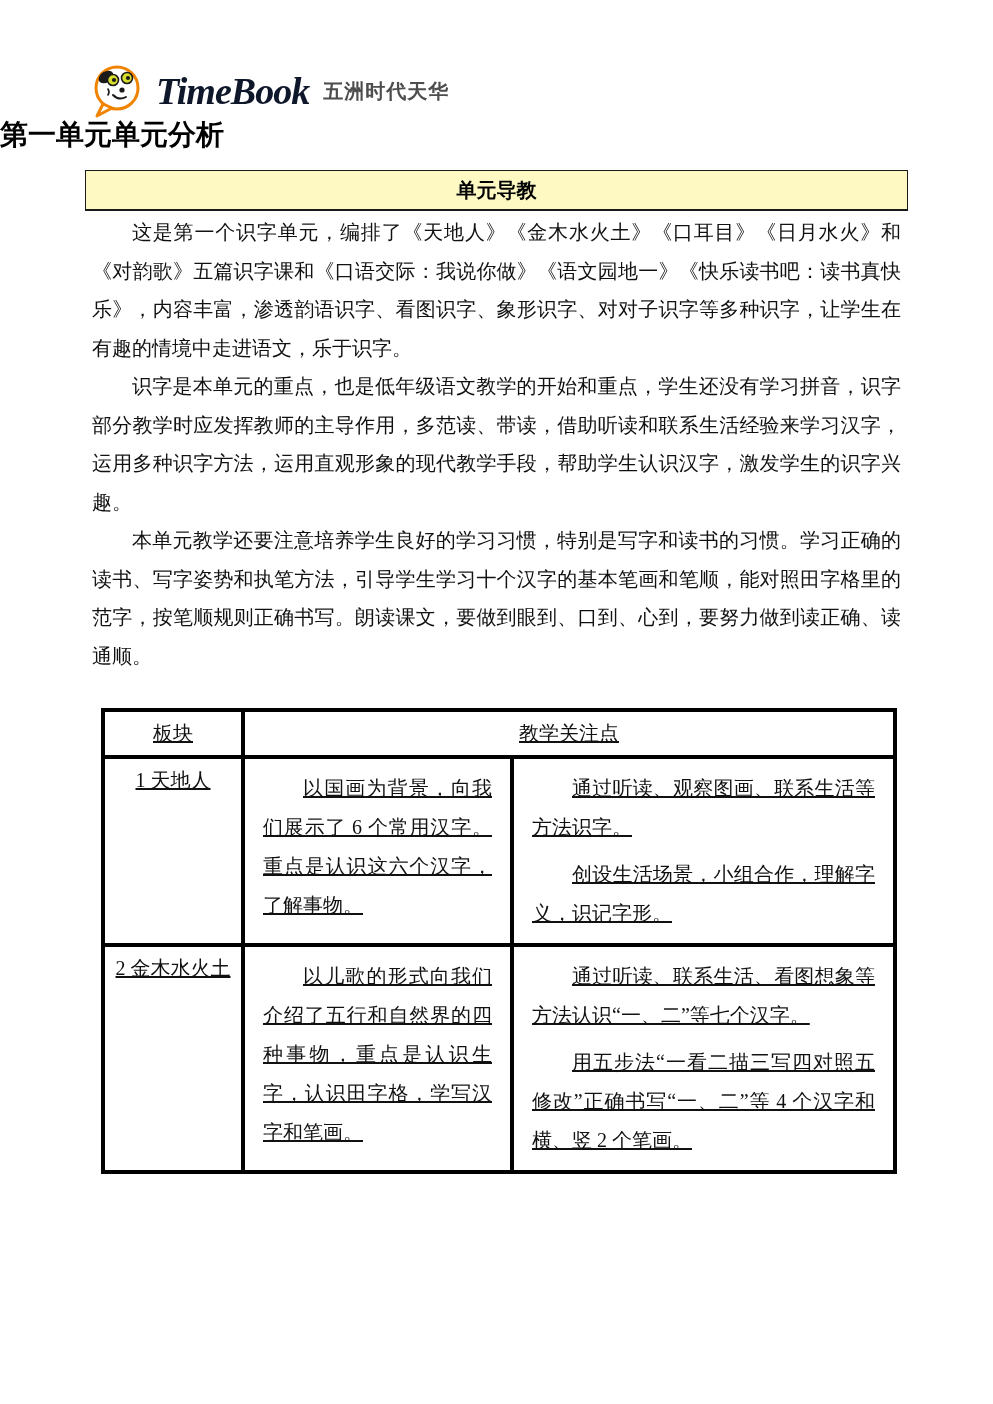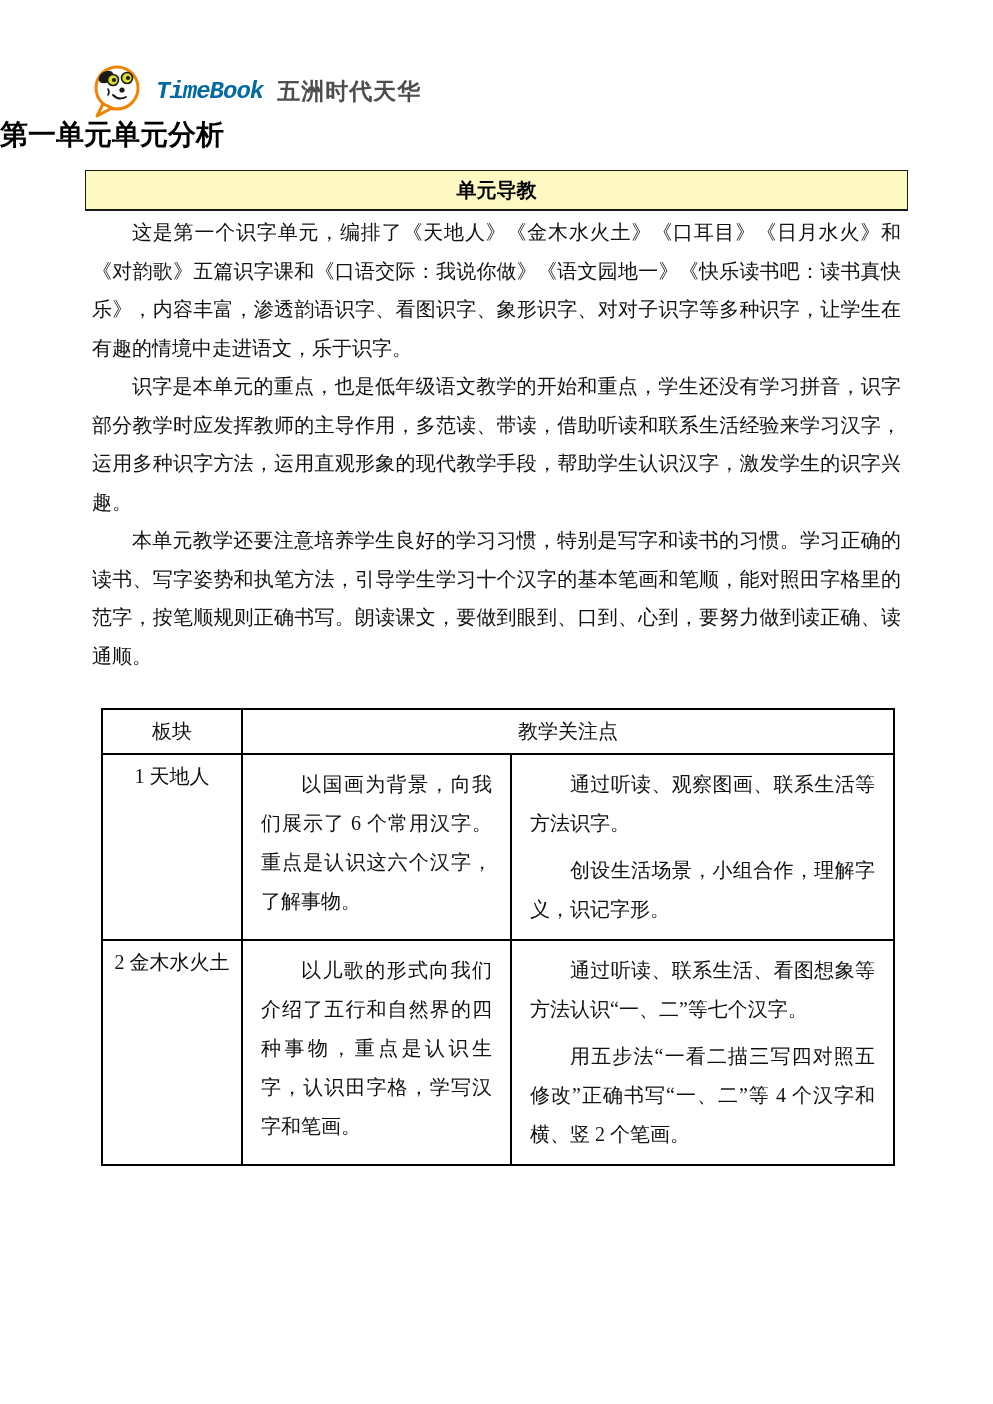--- a/index.html
+++ b/index.html
@@ -5,26 +5,26 @@
   html,body{margin:0;padding:0;background:#ffffff;}
   body{
     width:993px;height:1404px;position:relative;
     font-family:"Liberation Serif","DejaVu Serif",serif;
     color:#1a1a1a;
   }
   
   .logo{position:absolute;left:88px;top:62px;display:flex;align-items:center;gap:10px;}
   .logo svg{display:block;}
   .brand{
-    font-family:Liberation Mono, monospace;
-    font-weight:bold;font-style:italic;font-size:24px;color:#0369a1;letter-spacing:-1px;
+    font-family:Liberation Serif, serif;
+    font-weight:bold;font-style:italic;font-size:38px;color:#0f172a;letter-spacing:-1px;
   }
   .company{
     font-family:"Liberation Sans","DejaVu Sans",sans-serif;
-    font-weight:bold;font-size:23px;color:#4d4d4d;margin-left:4px;letter-spacing:1px;
+    font-weight:bold;font-size:20px;color:#4d4d4d;margin-left:4px;letter-spacing:1px;
   }
   
   .doc-title{
     position:absolute;top:116px;left:0;width:100%;margin:0;
     text-align:left;font-size:28px;font-weight:bold;color:#000;
     font-family:"Liberation Serif","DejaVu Serif",serif;
   }
   
   .band{
     position:absolute;left:85px;top:170px;width:821px;height:38px;
@@ -40,22 +40,22 @@
     position:absolute;left:92px;top:213px;width:809px;
     font-size:20px;line-height:38.5px;text-align:justify;color:#111;
   }
   .body-text p{margin:0;text-indent:2em;}
   
   table.focus{
     position:absolute;left:101px;top:708px;border-collapse:collapse;
     table-layout:fixed;width:792px;font-size:20px;color:#111;
   }
   table.focus th,table.focus td{
-    border:2px solid #000000;font-weight:normal;vertical-align:top;
-    padding:2px 10px;line-height:39px;
+    border:4px solid #000000;font-weight:normal;vertical-align:top;
+    padding:2px 10px;line-height:39px;text-decoration:underline;
   }
   table.focus th{text-align:center;height:38px;vertical-align:middle;}
   td.mod{vertical-align:middle;text-align:center;}
   td.desc p,td.foc p{margin:8px;text-indent:2em;text-align:justify;}
   col.c1{width:140px;}col.c2{width:269px;}col.c3{width:383px;}
   tr.r1{height:158px;}tr.r2{height:194px;}tr.r3{height:154px;}
 </style>
 </head>
 <body>
 

